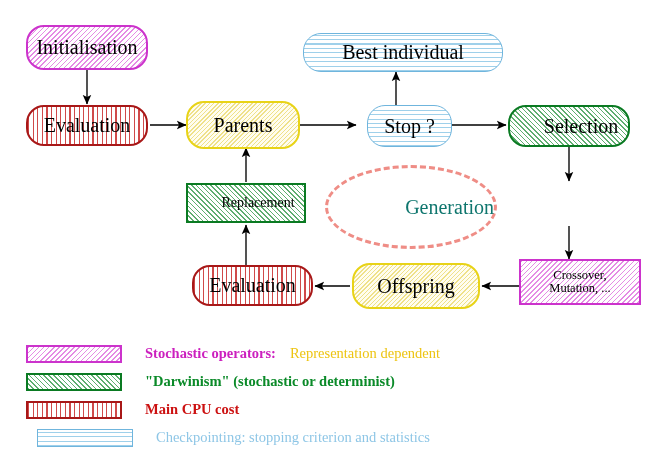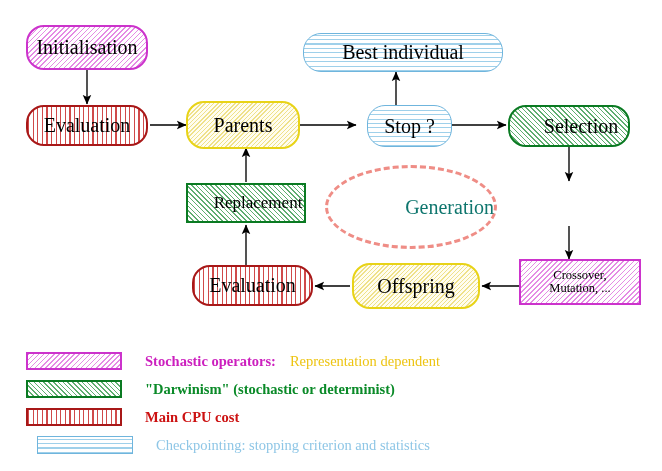--- a/index.html
+++ b/index.html
@@ -92,21 +92,21 @@
         135deg,
         #efe18a 0px, #efe18a 1px,
         #fffdf0 1px, #fffdf0 3px);
   }
 
   .ellipse { border-radius: 50%; }
   .rounded { border-radius: 7px; }
 
   
   .t-big   { font-size: 20px; border-radius: 18px; }
-  .t-mid   { font-size: 17px; }
+  .t-mid   { font-size: 14px; }
   .t-small { font-size: 12.5px; }
 
   
   #generation-marker {
     position: absolute;
     box-sizing: border-box;
     border: 3px dashed #ef8d86;
     border-radius: 50%;
     background: transparent;
     display: flex;
@@ -120,21 +120,21 @@
   
   #legend {
     position: absolute;
     left: 26px;
     top: 345px;
     width: 600px;
     z-index: 4;
   }
   .legend-row {
     display: flex;
-    align-items: flex-end;
+    align-items: flex-start;
     height: 25px;
     margin-bottom: 3px;
   }
   .legend-swatch {
     box-sizing: border-box;
     width: 96px;
     height: 18px;
     flex: 0 0 96px;
   }
   .legend-text {

